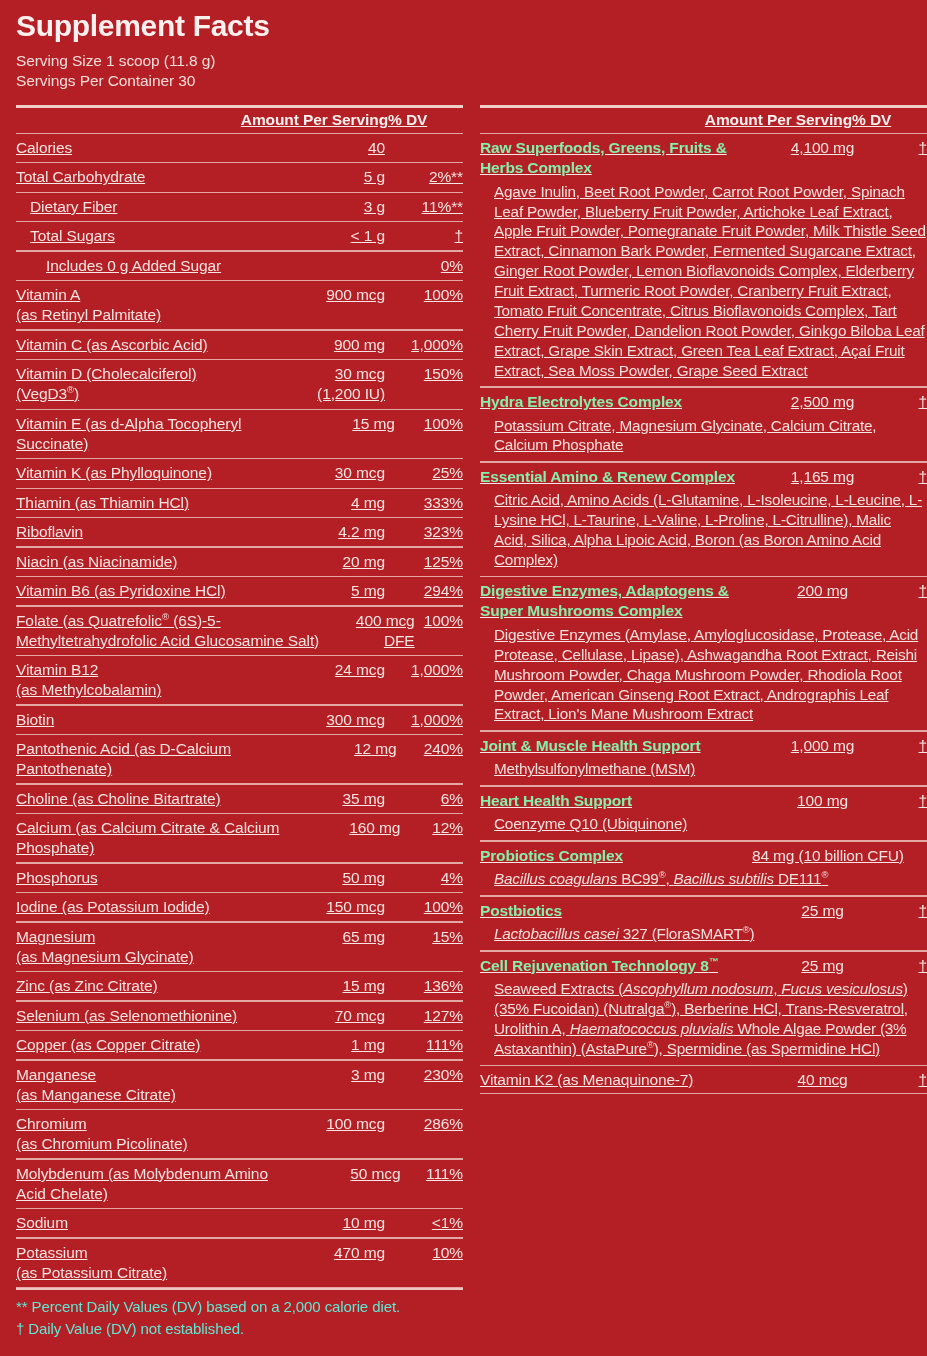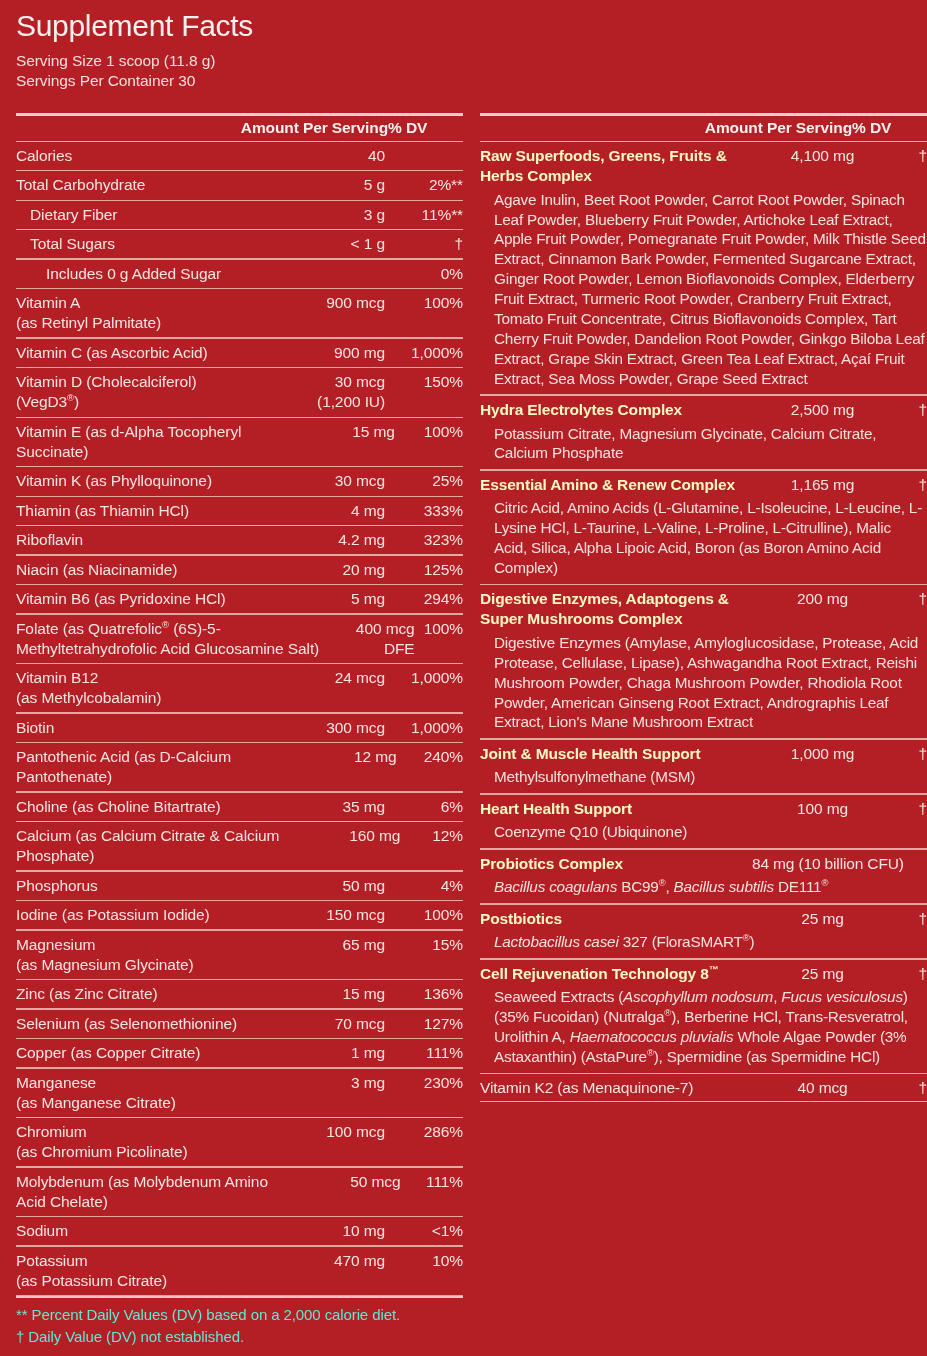--- a/index.html
+++ b/index.html
@@ -15,38 +15,39 @@
     position: relative;
     width: 927px;
     height: 1356px;
     background: #b41f26;
     padding: 10px 16px 0 16px;
   }
 
   
   .title {
     font-size: 30px;
-    font-weight: 400;
+    font-weight: 700;
     letter-spacing: -0.3px;
     color: #fdf0ee;
     line-height: 1.05;
     margin-bottom: 9px;
   }
   .serving-line {
     font-size: 15.5px;
     line-height: 1.33;
     color: #f6ddd9;
     letter-spacing: -0.1px;
   }
 
   
   .columns {
     display: flex;
     gap: 0;
-    margin-top: 21px;
+    margin-top: 13px;
+    text-decoration: underline;
   }
   .col-left  { width: 447px; flex: 0 0 447px; }
   .col-gap   { width: 17px; flex: 0 0 17px; }
   .col-right { width: 447px; flex: 0 0 447px; }
 
   
   .rule-thick { height: 3px; background: #f1cdc8; width: 100%; }
   .rule-thin  { height: 1.3px; background: #e2a9a3; width: 100%; }
   .rule-med   { height: 2px; background: #efc7c2; width: 100%; }
 
@@ -85,21 +86,21 @@
   .crow {
     display: flex;
     align-items: flex-start;
     font-size: 15.5px;
     line-height: 1.28;
     padding: 4px 0 3px 0;
     letter-spacing: -0.15px;
   }
   .crow .cname {
     font-weight: 700;
-    color: #fef9c3;
+    color: #86efac;
     width: 272px;
     flex: 0 0 272px;
     padding-right: 6px;
   }
   .crow .cname.regular { font-weight: 400; color: #f7e3e0; }
   .crow .camt {
     flex: 1 1 auto;
     text-align: center;
     color: #f7e3e0;
     white-space: nowrap;

